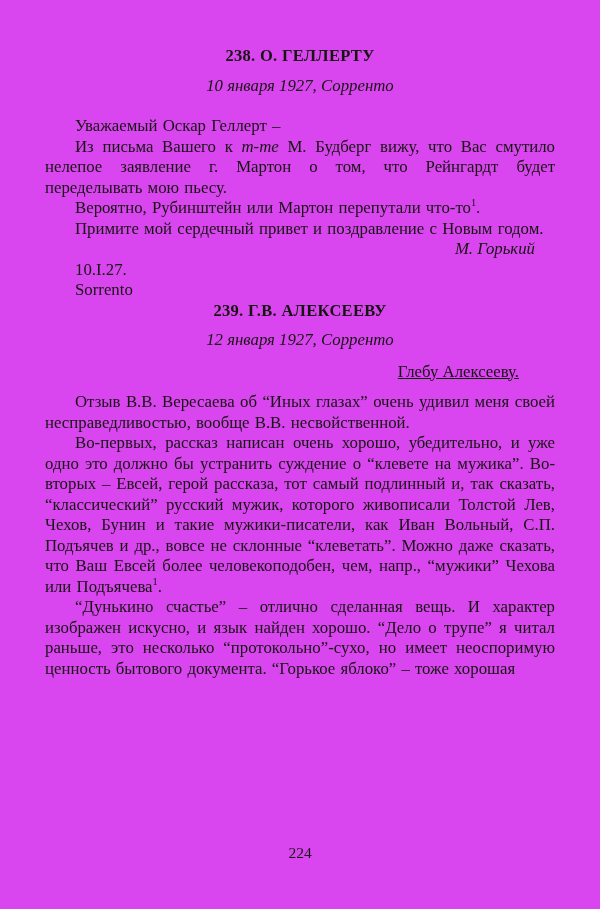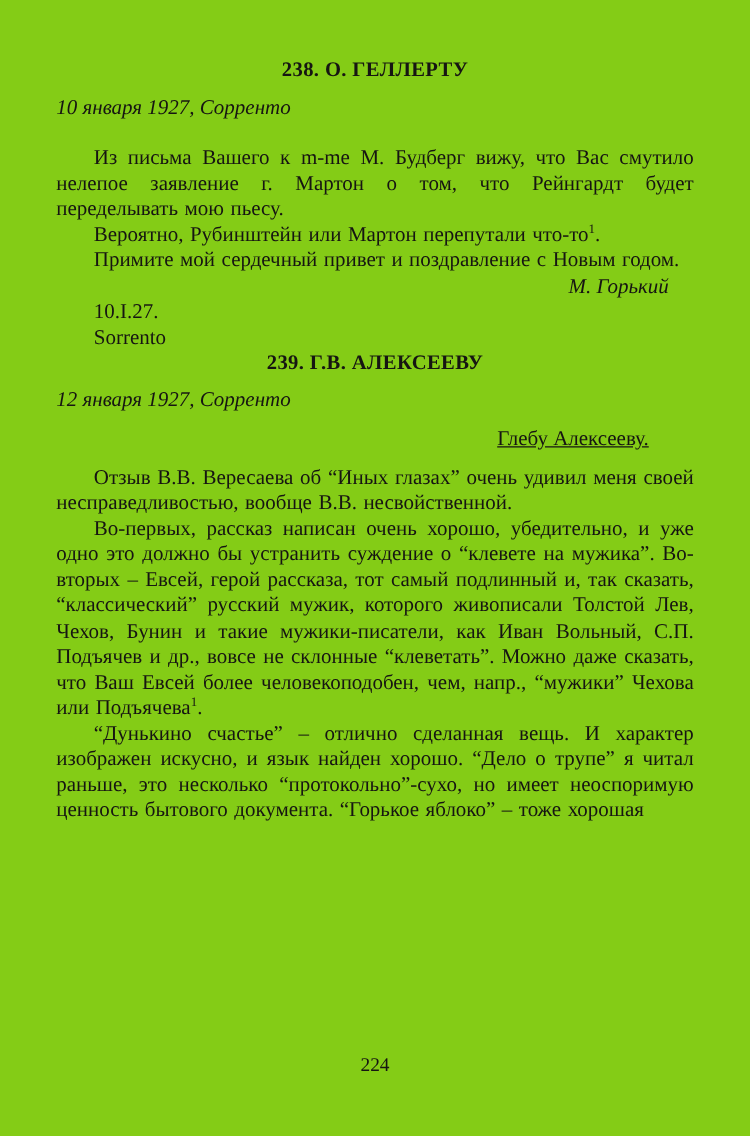--- a/index.html
+++ b/index.html
@@ -5,48 +5,48 @@
   html, body {
     margin: 0;
     padding: 0;
     background: #e9e9e7;
   }
   .page {
     position: relative;
     width: 600px;
     height: 909px;
     margin: 0 auto;
-    background: #84cc16;
+    background: #d946ef;
     box-sizing: border-box;
     padding: 46px 45px 0 45px;
     font-family: "Liberation Serif", serif;
     font-size: 16.8px;
     line-height: 20.5px;
     color: #161512;
     overflow: hidden;
   }
   .heading {
     font-weight: bold;
     text-align: center;
     font-size: 16.5px;
     margin: 0 0 9px 0;
     letter-spacing: 0.3px;
   }
   .dateline {
     font-style: italic;
-    text-align: left;
+    text-align: center;
     margin: 0 0 20px 0;
   }
   .para {
     margin: 0;
     text-align: justify;
     text-indent: 30px;
     word-spacing: 1px;
   }
-  .it { }
+  .it { font-style: italic; }
   sup.fn {
     font-size: 0.62em;
     line-height: 0;
     vertical-align: super;
   }
   .signature {
     text-align: right;
     font-style: italic;
     margin: 0 20px 0 0;
   }
@@ -72,20 +72,21 @@
 </style>
 </head>
 <body>
 
 <div class="page">
 
   <section>
     <h2 class="heading">238. О. ГЕЛЛЕРТУ</h2>
     <div class="dateline">10 января 1927, Сорренто</div>
 
+    <p class="para">Уважаемый Оскар Геллерт –</p>
     <p class="para"><span>Из письма Вашего к </span><span class="it">m-me</span><span> М. Будберг вижу, что Вас смутило нелепое заявление г. Мартон о том, что Рейнгардт будет переделывать мою пьесу.</span></p>
     <p class="para"><span>Вероятно, Рубинштейн или Мартон перепутали что-то</span><sup class="fn">1</sup><span>.</span></p>
     <p class="para">Примите мой сердечный привет и поздравление с Новым годом.</p>
 
     <div class="signature">М. Горький</div>
     <div class="date-place">10.I.27.</div>
     <div class="date-place">Sorrento</div>
   </section>
 
   <section class="letter-second">

